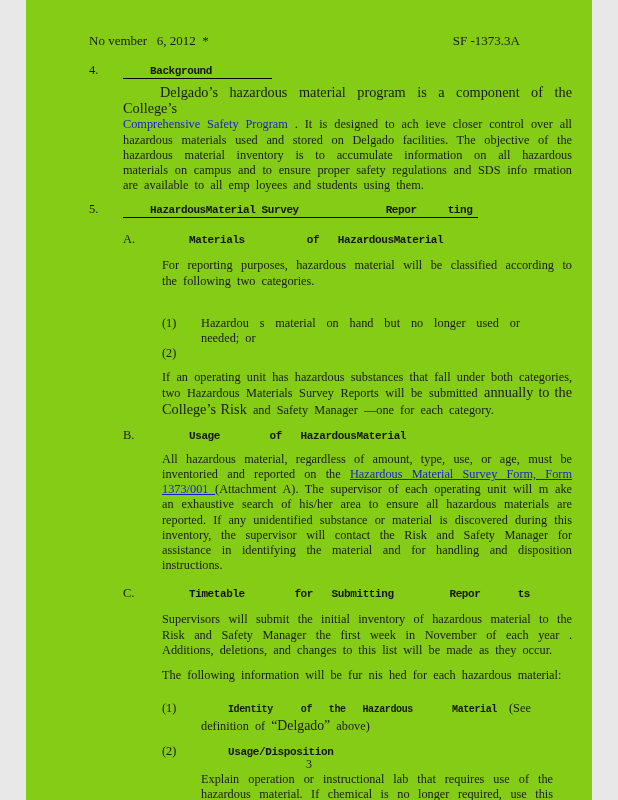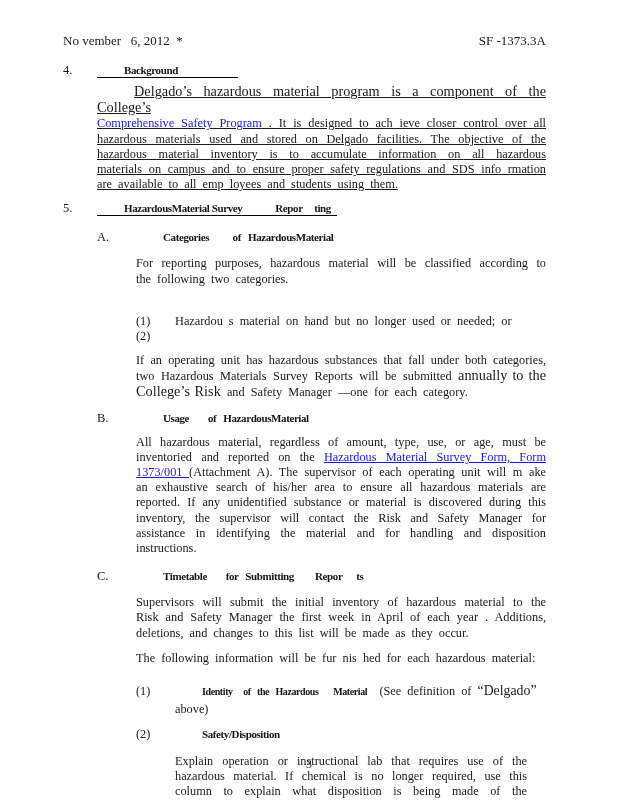--- a/index.html
+++ b/index.html
@@ -1,29 +1,29 @@
 <!DOCTYPE html>
 <html><head>
 <meta charset="utf-8">
 <style>
   html,body { margin:0; padding:0; background:#e8e8e8; }
   .page {
-    position:relative; width:618px; height:800px; margin:0 auto;
-    background:#ffffff; overflow:hidden;
+    position:relative; width:566px; height:800px; margin:0 auto;
+    background:#84cc16; overflow:hidden;
     font-family:"Liberation Serif", serif; color:#1a1a1a;
   }
   .content { padding:33px 72px 0 63px; }
 
   
   .hdr-row { display:flex; justify-content:space-between; font-size:13px; white-space:pre; }
   .rev-line { font-style:italic; font-size:11px; white-space:pre; margin-top:1px; }
 
   
   .cond {
-    font-family:Liberation Serif, serif; font-weight:700;
+    font-family:Liberation Mono, monospace; font-weight:700;
     font-size:11px; letter-spacing:-0.4px; white-space:pre; color:#151515;padding-left:27px;
   }
   .uline { display:inline-block; border-bottom:1.4px solid #000; line-height:13px; }
 
   
   .sec { display:flex; align-items:baseline; }
   .sec-num { width:34px; flex:0 0 34px; font-size:12.5px; }
   .sub { display:flex; align-items:baseline; }
   .sub-letter { width:39px; flex:0 0 39px; font-size:12.5px; }
 
@@ -32,21 +32,21 @@
 
   .para {
     font-size:12.3px; line-height:15.2px; text-align:justify;
     word-spacing:3px; color:#1a1a1a;margin-top:14px;
   }
   .w-sec4 { width:449px; }
   .w-sub  { width:410px; }
   .w-list { width:352px; }
 
   .big { font-size:14.3px; word-spacing:1px; }
-  .firstline-indent { text-indent:37px;text-decoration:underline; }
+  .firstline-indent { text-indent:37px; }
 
   .link  { color:#1b1bd1; }
   .link-u { color:#1b1bd1; text-decoration:underline; }
 
   .list-row { display:flex; align-items:baseline; }
   .list-num { width:39px; flex:0 0 39px; font-size:12.3px; }
 
   .mt-sec4   { margin-top:13px; }
   .mt-para4  { margin-top:6px; }
   .mt-sec5   { margin-top:8px; }
@@ -97,21 +97,21 @@
 
     <div class="sec mt-sec5">
       <span class="sec-num">5.</span>
       <span class="uline pr-6"><span class="cond">HazardousMaterial Survey              Repor     ting</span></span>
     </div>
 
     <div class="indent1">
 
       <div class="sub mt-subA">
         <span class="sub-letter">A.</span>
-        <span class="cond">Categories          of   HazardousMaterial</span>
+        <span class="cond">Materials          of   HazardousMaterial</span>
       </div>
 
       <div class="para w-sub indent2 mt-paraA">For reporting purposes, hazardous material will be classified according to the following two categories.</div>
 
       <div class="indent2 mt-listA">
         <div class="list-row">
           <span class="list-num">(1)</span>
           <span class="para w-list">Hazardou s material on hand but no longer used or needed;  or</span>
         </div>
         <div class="list-row">
@@ -130,33 +130,33 @@
 
       <div class="para w-sub indent2 mt-paraB">
         <span>All hazardous material, regardless of amount, type, use, or age, must be inventoried and reported on the </span><span class="link-u">Hazardous Material Survey Form, Form 1373/001 </span><span> (Attachment A). The supervisor of each operating unit will m ake an exhaustive search of his/her area to ensure all hazardous materials are reported. If any unidentified substance or material is discovered during this inventory, the supervisor will contact the Risk and Safety Manager for assistance in identifying the material and for handling and disposition instructions.</span>
       </div>
 
       <div class="sub mt-subC">
         <span class="sub-letter">C.</span>
         <span class="cond">Timetable        for   Submitting         Repor      ts</span>
       </div>
 
-      <div class="para w-sub indent2 mt-paraC1">Supervisors will submit the initial inventory of hazardous material to the Risk and Safety Manager the first week in April of each year . Additions, deletions, and changes to this list will be made as they occur.</div>
+      <div class="para w-sub indent2 mt-paraC1">Supervisors will submit the initial inventory of hazardous material to the Risk and Safety Manager the first week in November of each year . Additions, deletions, and changes to this list will be made as they occur.</div>
 
       <div class="para w-sub indent2 mt-paraC2">The following information will be fur nis hed for each hazardous material:</div>
 
       <div class="list-row indent2 mt-listC1">
         <span class="list-num">(1)</span>
         <span><span class="cond item1-title">Identity     of   the   Hazardous       Material</span><span class="seequote">&nbsp;&nbsp;<span>(See definition of </span><span class="big2">“Delgado”</span><span> above)</span></span></span>
       </div>
 
       <div class="list-row indent2 mt-listC2">
         <span class="list-num">(2)</span>
         <span>
-          <div class="cond">Safety/Disposition</div>
+          <div class="cond">Usage/Disposition</div>
           <div class="para w-list">Explain operation or instructional lab that requires use of the hazardous material. If chemical is no longer required, use this column to explain what disposition is being made of the chemical.</div>
         </span>
       </div>
 
     </div>
   </div>
 
   <div class="page-num">3</div>
 </div>
 

